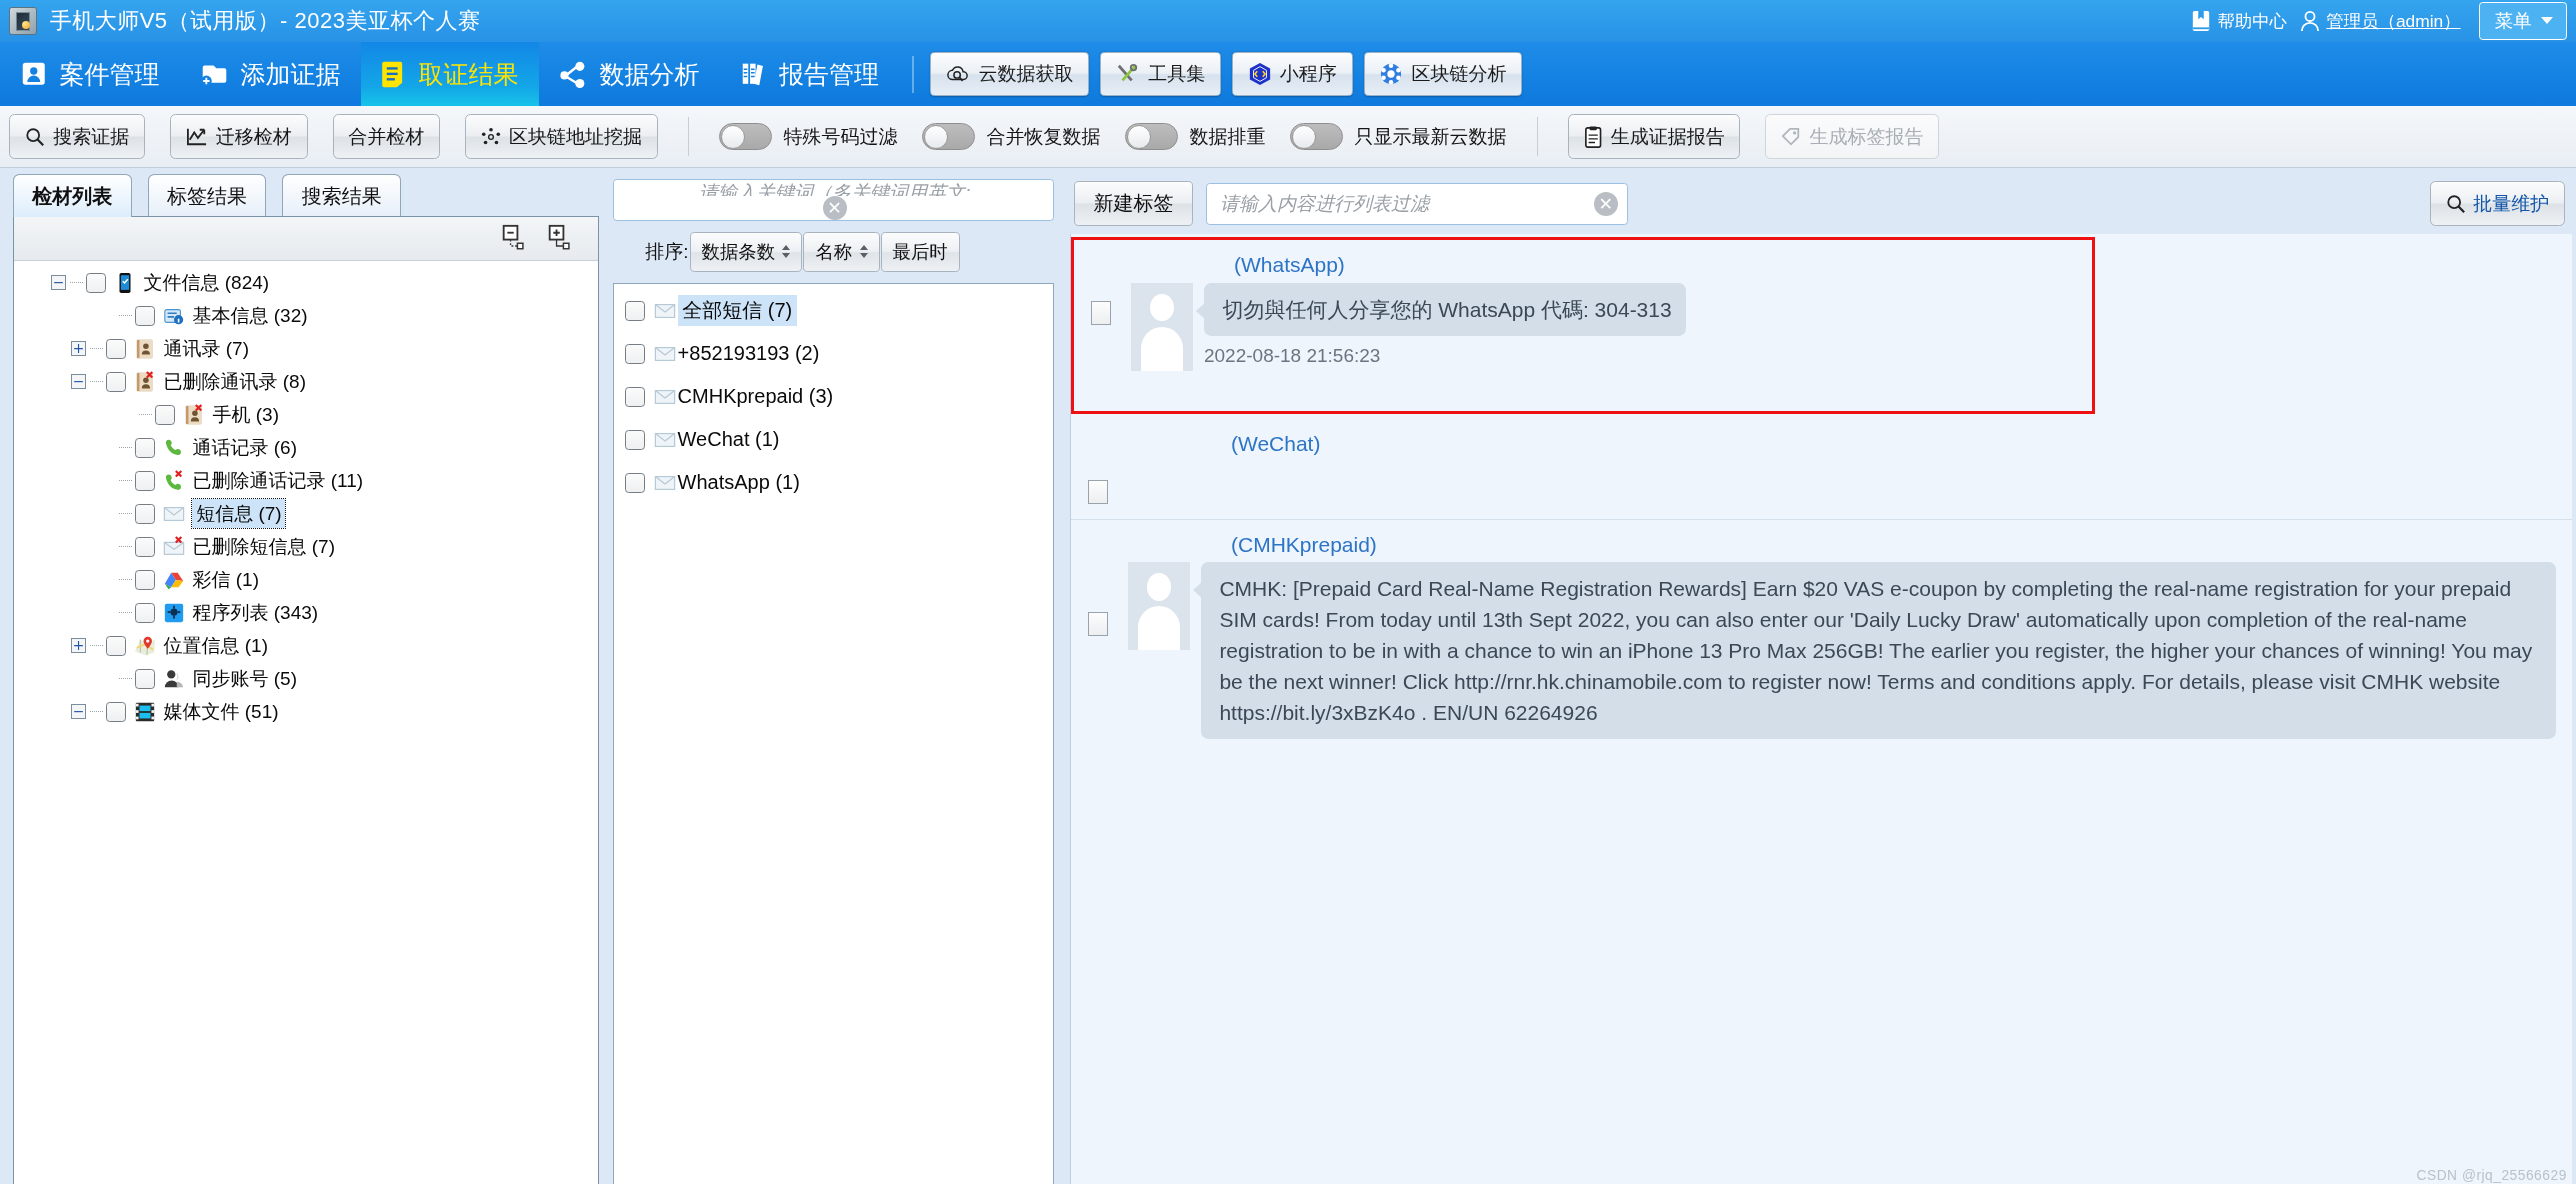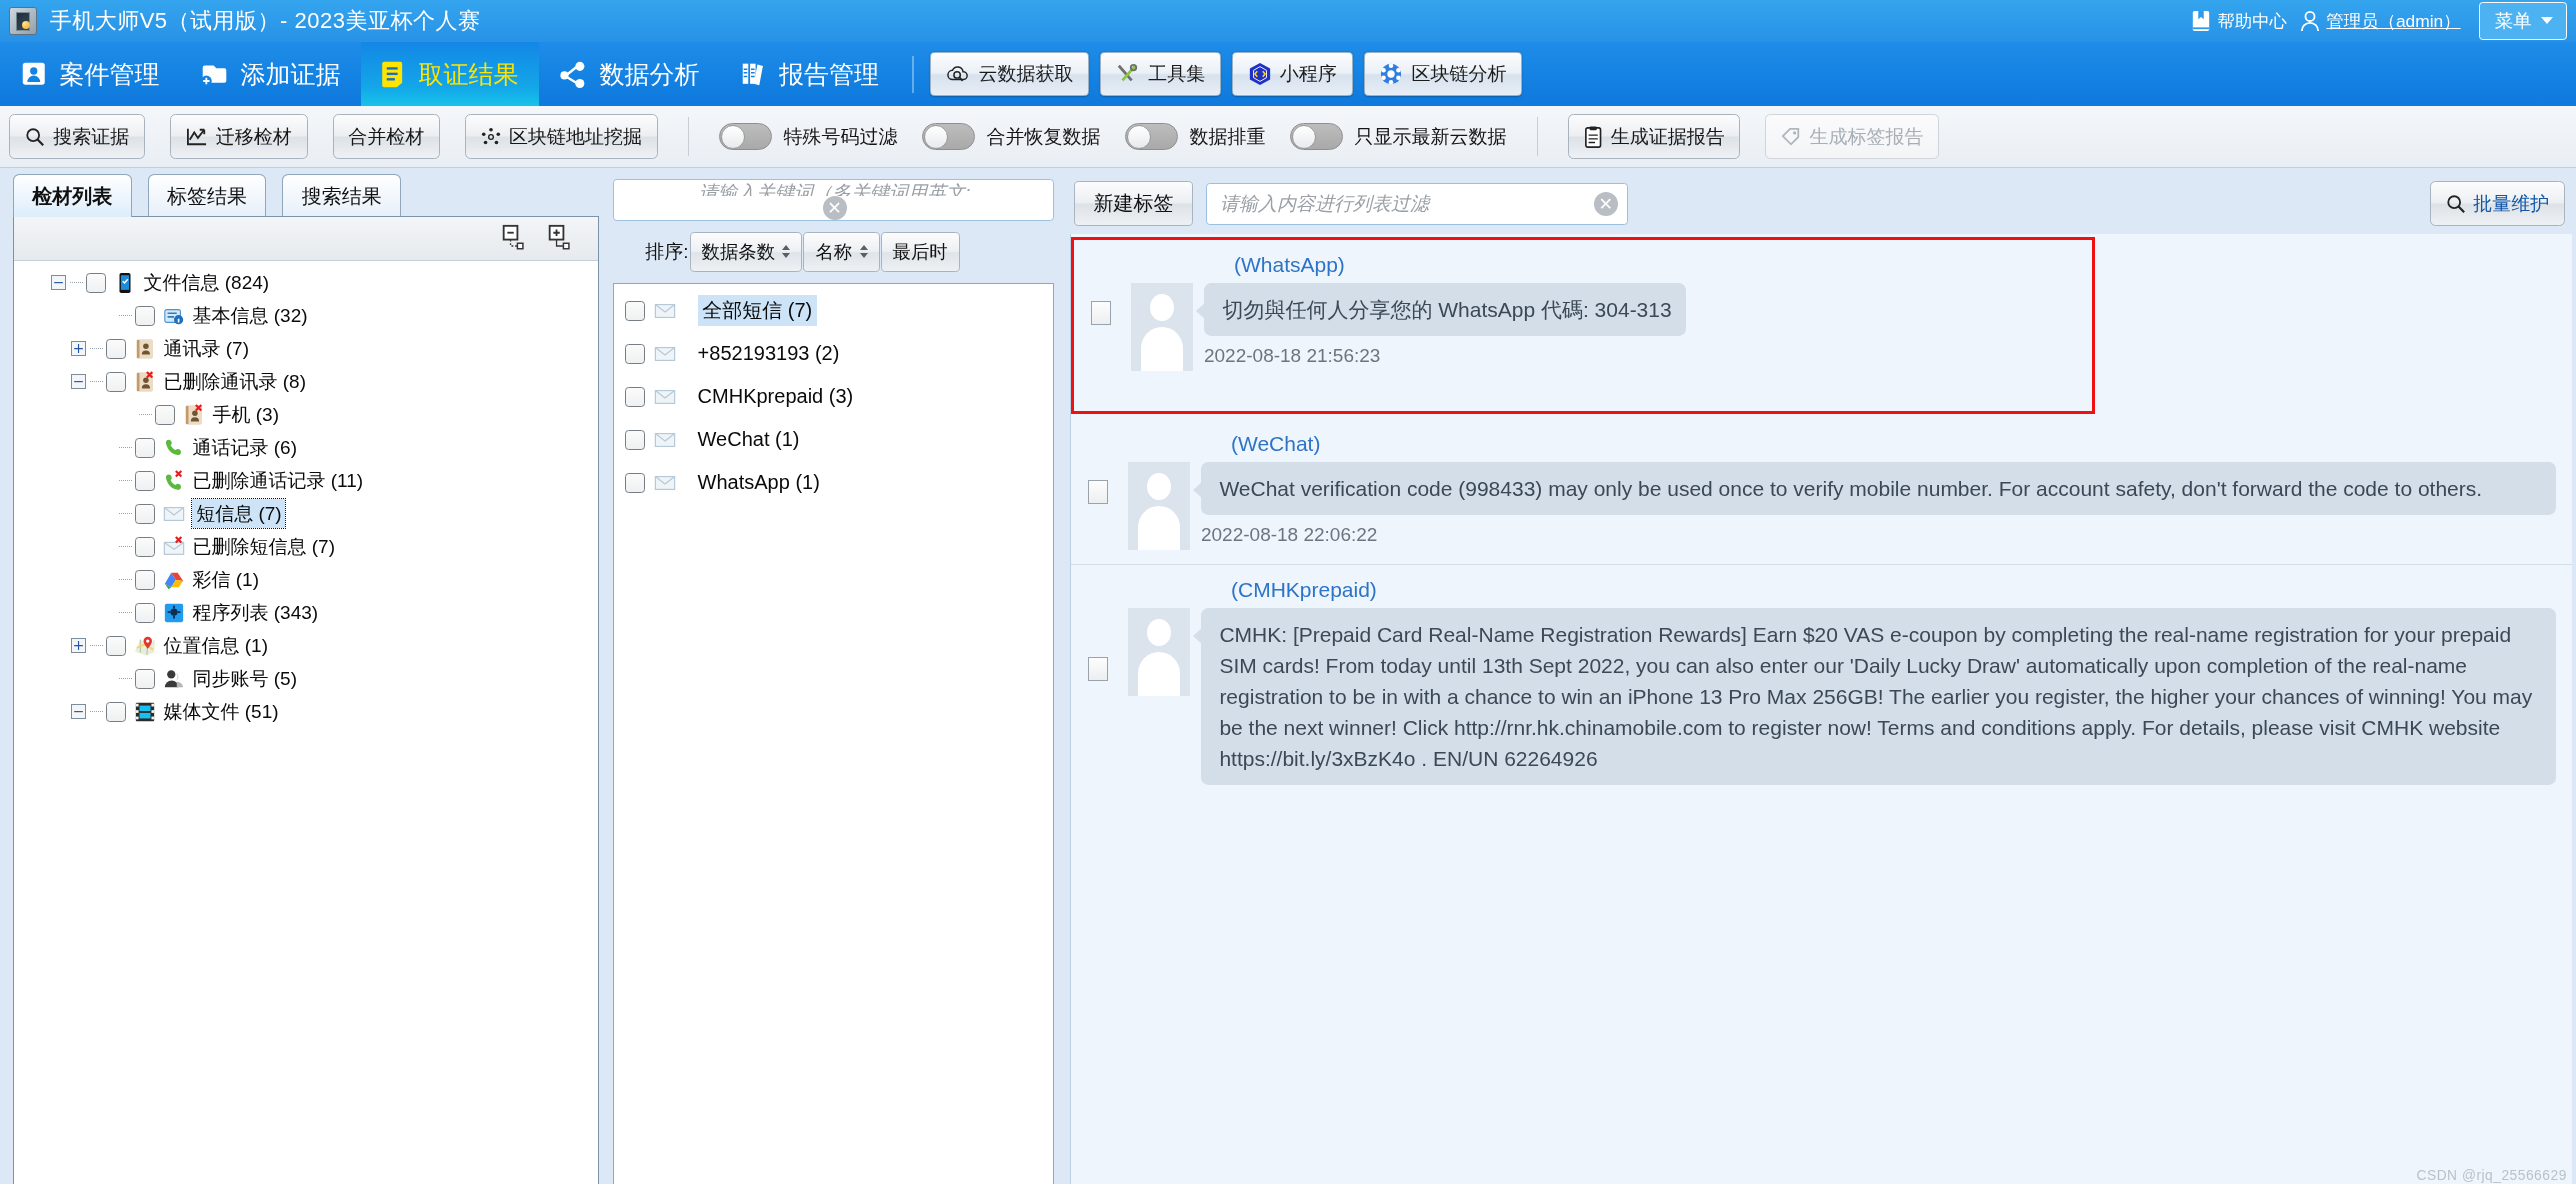--- a/index.html
+++ b/index.html
@@ -255,21 +255,21 @@
     border-right: 4.6px solid transparent; }
   .updown i.u { border-bottom: 5.5px solid #5a5f66; }
   .updown i.d { border-top: 5.5px solid #5a5f66; }
   .mid-list {
     flex: 1; margin: 1.8px 5.5px 0 5.5px;
     border: 0.9px solid #8fa6bb; background: #ffffff;
     overflow: hidden; padding-top: 5.5px;
   }
   .mitem { display: flex; align-items: center; height: 43px; padding-left: 11px;
     font-size: 20px; color: #0a0a0a; white-space: nowrap; }
-  .mitem .mlabel { margin-left: 22px; }
+  .mitem .mlabel { margin-left: 2px; }
   .mitem .mlabel.sel { background: #cde3f7; padding: 1.8px 4.6px; }
 
   
   .pane-right {
     flex: 1; background: #dce8f6;
     padding: 5.5px 3.7px 0 3.7px;
     display: flex; flex-direction: column; min-width: 0;
   }
   .right-head {
     display: flex; align-items: center; gap: 13px;
@@ -885,27 +885,20 @@
               <div class="msg-time">2022-08-18 21:56:23</div>
             </div>
           </div>
         </div>
       </div>
 
       <div class="msg-card">
         <div class="msg-cb"></div>
         <div class="msg-body">
           <div class="msg-sender">(WeChat)</div>
-          <div class="msg-row">
-            <div class="avatar"></div>
-            <div class="bubble-wrap">
-              <div class="bubble" style="width:100%;">WeChat verification code (998433) may only be used once to verify mobile number. For account safety, don't forward the code to others.</div>
-              <div class="msg-time">2022-08-18 22:06:22</div>
-            </div>
-          </div>
         </div>
       </div>
 
       <div class="msg-sep"></div>
 
       <div class="msg-card">
         <div class="msg-cb" style="margin-top:79px"></div>
         <div class="msg-body">
           <div class="msg-sender">(CMHKprepaid)</div>
           <div class="msg-row">

